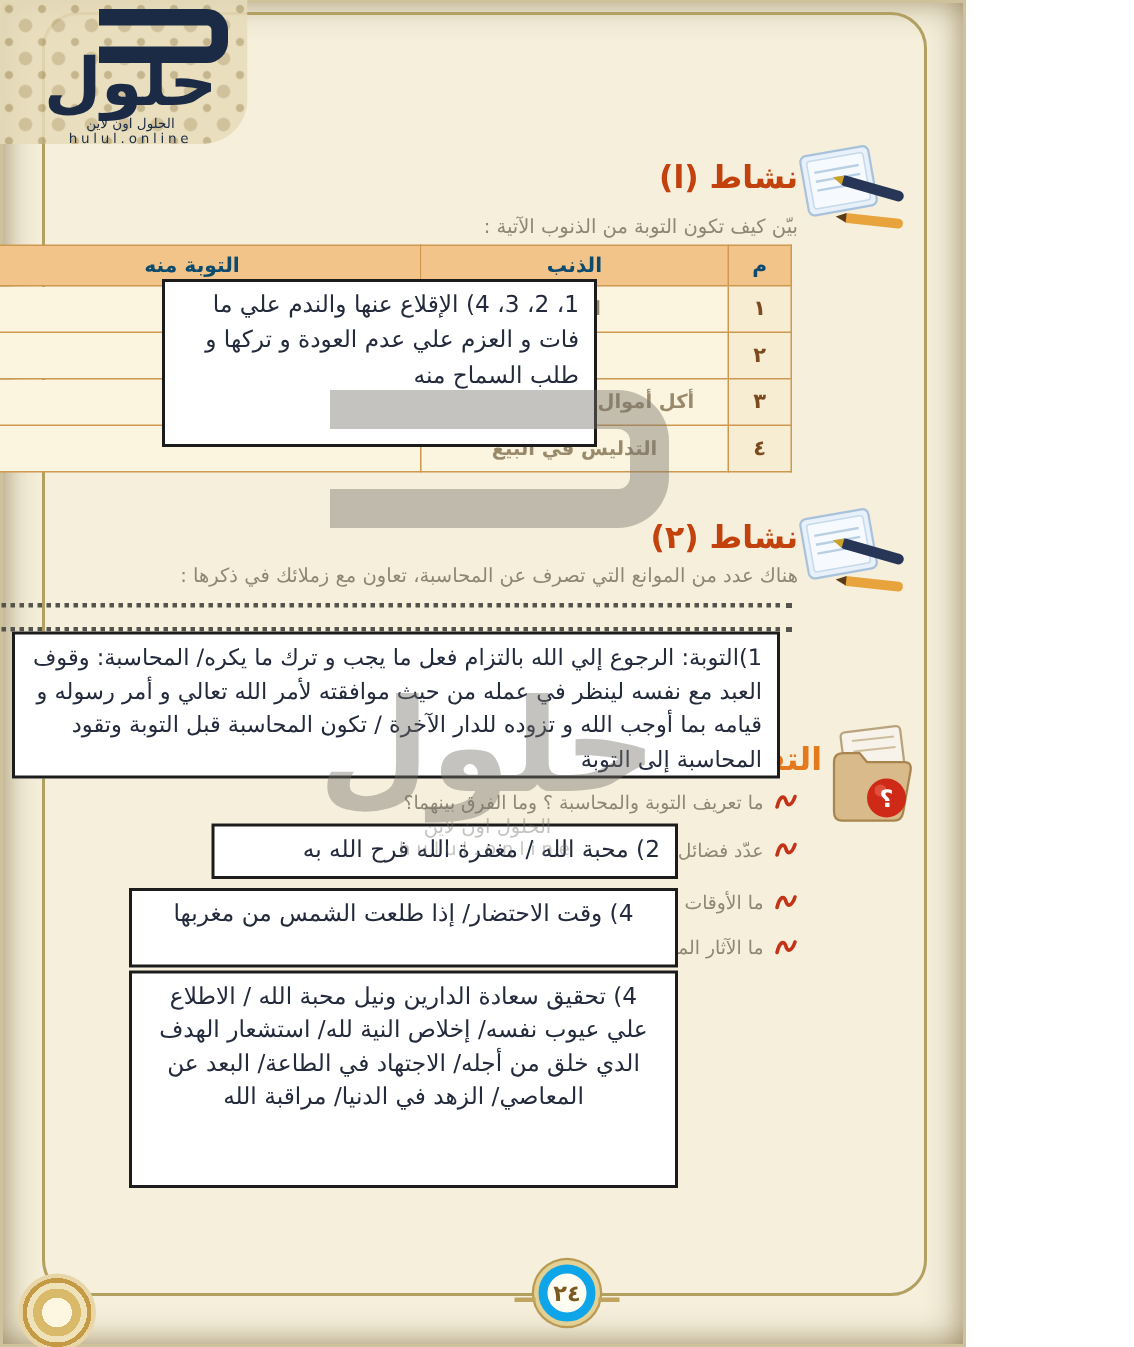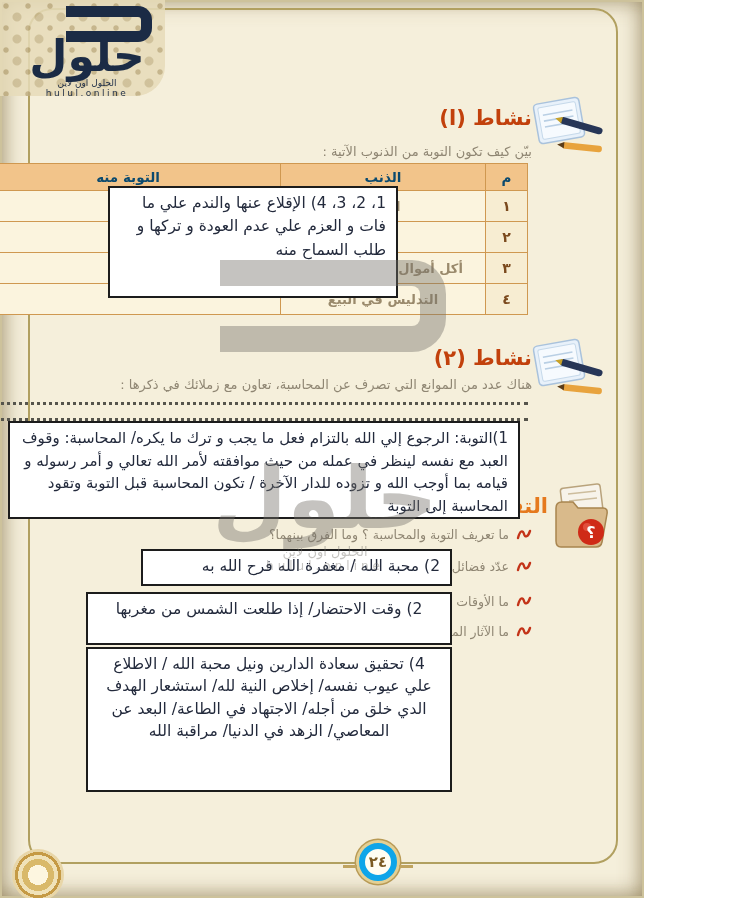--- a/index.html
+++ b/index.html
@@ -228,21 +228,21 @@
   <div class="q-row q4">
     <span class="bullet">
       <svg width="16" height="13" viewBox="0 0 16 13">
           <path d="M2 10 C4 2 7 2 8 6 C9 10 12 9 14 3" stroke="#c33318" stroke-width="2.4" fill="none" stroke-linecap="round"></path>
         </svg>
     </span>
     <span class="q-text">ما الآثار المترتبة على المحاسبة والتوبة</span>
   </div>
 
   <div class="hand-box box2">2) محبة الله / مغفرة الله فرح الله به</div>
-  <div class="hand-box box3">2) وقت الاحتضار/ إذا طلعت الشمس من مغربها</div>
+  <div class="hand-box box3">4) وقت الاحتضار/ إذا طلعت الشمس من مغربها</div>
   <div class="hand-box box4">4) تحقيق سعادة الدارين ونيل محبة الله / الاطلاع علي عيوب نفسه/ إخلاص النية لله/ استشعار الهدف الدي خلق من أجله/ الاجتهاد في الطاعة/ البعد عن المعاصي/ الزهد في الدنيا/ مراقبة الله</div>
 
   <div class="watermark">
     <div class="wm-bracket"></div>
     <div class="wm-brand">حلول</div>
     <div class="wm-sub-ar">الحلول اون لاين</div>
     <div class="wm-sub-en">hulul.online</div>
   </div>
 
   <div class="page-circle">

